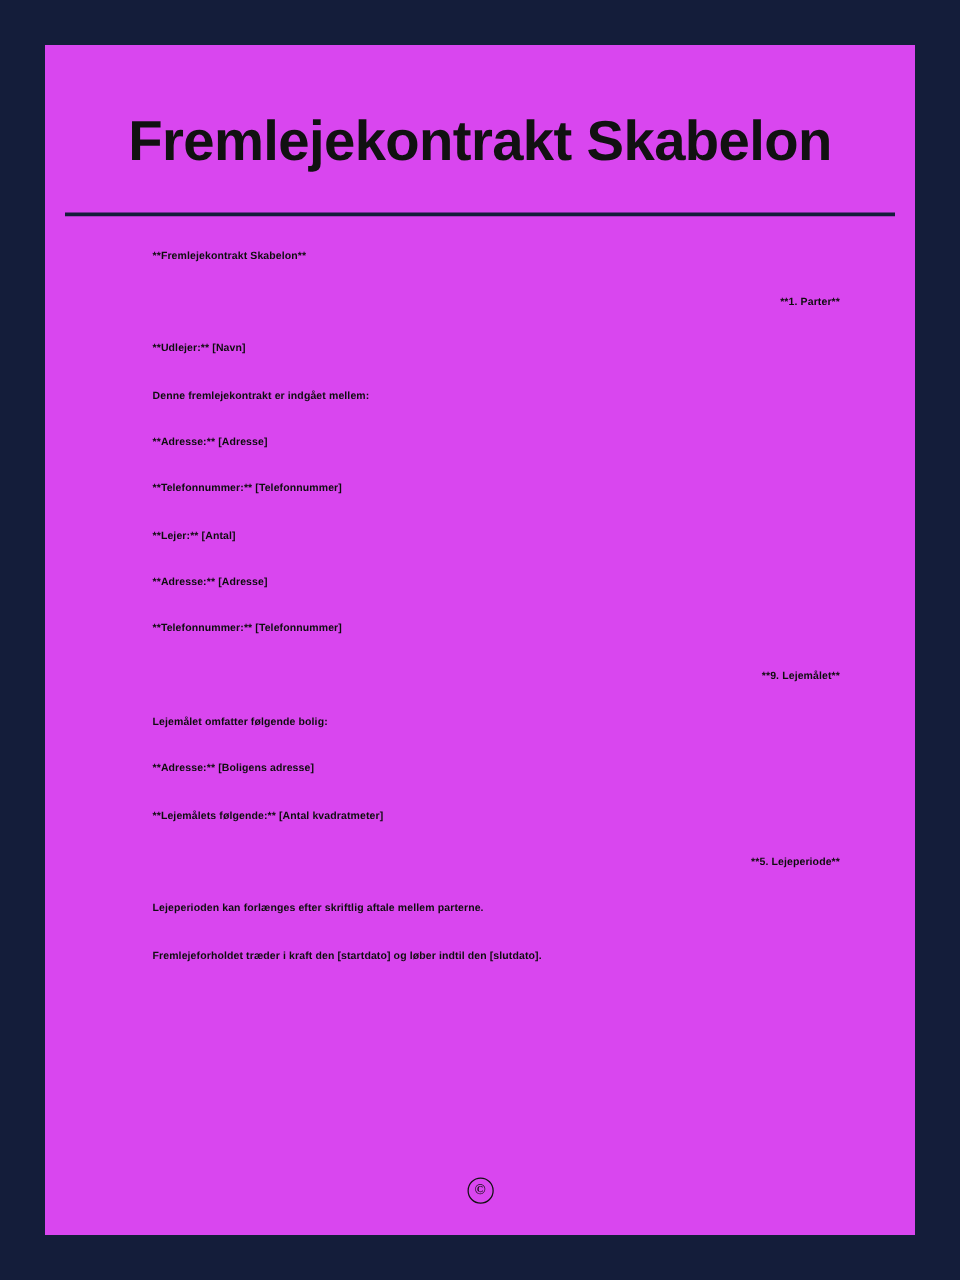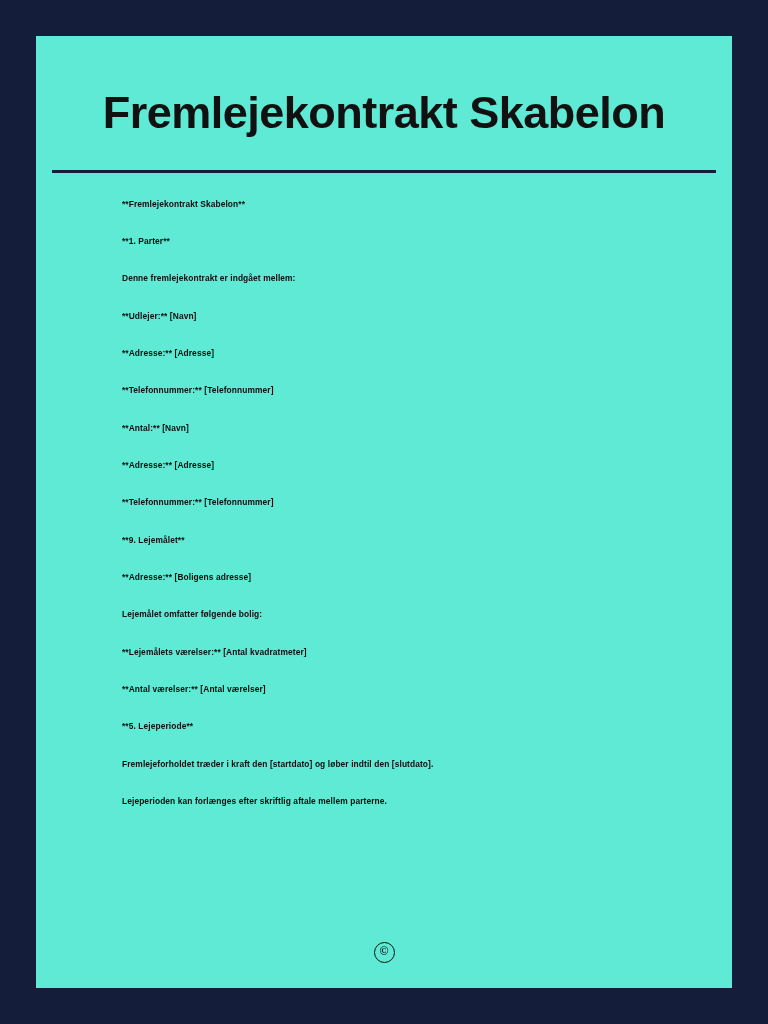--- a/index.html
+++ b/index.html
@@ -12,21 +12,21 @@
     background: #141d3a;
     font-family: "Liberation Sans", sans-serif;
     overflow: hidden;
   }
   .page {
     position: absolute;
     left: 36px;
     top: 36px;
     width: 696px;
     height: 952px;
-    background: #5eead4;
+    background: #d946ef;
     box-sizing: border-box;
     display: flex;
     flex-direction: column;
   }
   .title-area {
     padding: 52px 28px 0 28px;
   }
   .doc-title {
     font-size: 45px;
     font-weight: bold;
@@ -50,20 +50,21 @@
     font-size: 8.4px;
     font-weight: bold;
     color: #0d0d0d;
     line-height: 1.35;
     margin: 0 0 26px 0;
     font-family: "Liberation Sans", sans-serif;
     letter-spacing: 0.1px;
   }
   .para.gap-top {
     margin-top: 12px;
+    text-align: right;
   }
   .footer {
     height: 72px;
     display: flex;
     align-items: center;
     justify-content: center;
   }
   .copyright {
     width: 19px;
     height: 19px;
@@ -84,34 +85,33 @@
 
   <div class="title-area">
     <div class="doc-title">Fremlejekontrakt Skabelon</div>
   </div>
 
   <div class="divider"></div>
 
   <div class="body-area">
     <p class="para">**Fremlejekontrakt Skabelon**</p>
     <p class="para gap-top">**1. Parter**</p>
+    <p class="para">**Udlejer:** [Navn]</p>
     <p class="para">Denne fremlejekontrakt er indgået mellem:</p>
-    <p class="para">**Udlejer:** [Navn]</p>
     <p class="para">**Adresse:** [Adresse]</p>
     <p class="para">**Telefonnummer:** [Telefonnummer]</p>
-    <p class="para">**Antal:** [Navn]</p>
+    <p class="para">**Lejer:** [Antal]</p>
     <p class="para">**Adresse:** [Adresse]</p>
     <p class="para">**Telefonnummer:** [Telefonnummer]</p>
     <p class="para gap-top">**9. Lejemålet**</p>
+    <p class="para">Lejemålet omfatter følgende bolig:</p>
     <p class="para">**Adresse:** [Boligens adresse]</p>
-    <p class="para">Lejemålet omfatter følgende bolig:</p>
-    <p class="para">**Lejemålets værelser:** [Antal kvadratmeter]</p>
-    <p class="para">**Antal værelser:** [Antal værelser]</p>
+    <p class="para">**Lejemålets følgende:** [Antal kvadratmeter]</p>
     <p class="para gap-top">**5. Lejeperiode**</p>
+    <p class="para">Lejeperioden kan forlænges efter skriftlig aftale mellem parterne.</p>
     <p class="para">Fremlejeforholdet træder i kraft den [startdato] og løber indtil den [slutdato].</p>
-    <p class="para">Lejeperioden kan forlænges efter skriftlig aftale mellem parterne.</p>
   </div>
 
   <div class="footer">
     <div class="copyright">©</div>
   </div>
 
 </div>
 
 </body></html>

